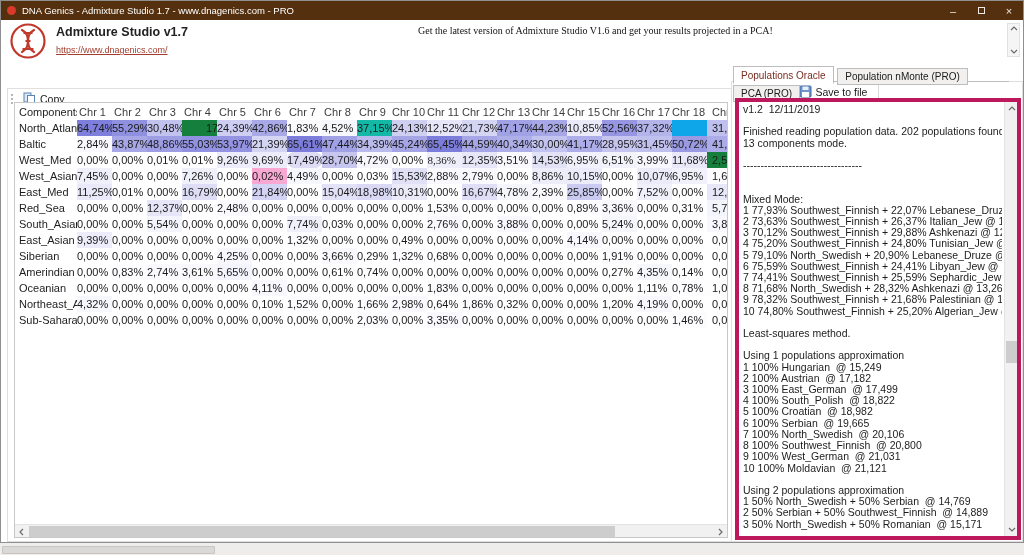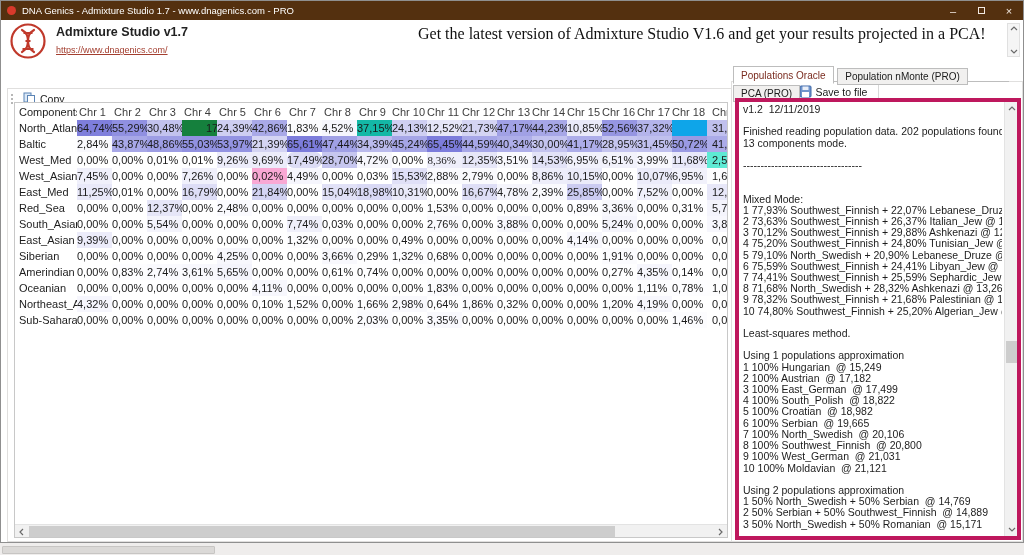--- a/index.html
+++ b/index.html
@@ -20,21 +20,21 @@
     font-size:9.5px;
   }
   .titlebar .app-dot { width:9px; height:9px; border-radius:50%; background:#d93a2b; margin:0 6px 0 6px; flex:0 0 auto; }
   .titlebar .t-title { flex:1 1 auto; white-space:nowrap; overflow:hidden; }
   .winctl { width:28px; height:19px; display:flex; align-items:center; justify-content:center; font-size:11px; color:#f2e9e2; }
   .winctl .maxbox { width:7px; height:7px; border:1px solid #f2e9e2; display:inline-block; }
   
   .logo { position:absolute; left:8px; top:21px; }
   .app-title { position:absolute; left:55px; top:24px; font-size:12.5px; font-weight:bold; color:#222; }
   .site-link { position:absolute; left:55px; top:44px; font-size:9px; color:#a33e2f; text-decoration:underline; }
-  .promo { position:absolute; left:417px; top:24px; font-family:"Liberation Serif", serif; font-size:16px; color:#111; }
+  .promo { position:absolute; left:417px; top:24px; font-family:"Liberation Serif", serif; font-size:10px; color:#111; }
   .mini-scroll {
     position:absolute; left:1006px; top:22px; width:13px; height:34px;
     background:#f5f5f5; border:1px solid #e0e0e0; display:flex; flex-direction:column; justify-content:space-between; align-items:center; padding:2px 0;
   }
   
   .tabstrip { position:absolute; font-size:10.5px; }
   .tabstrip .base { position:absolute; left:0; right:0; bottom:0; border-bottom:1px solid #bdbdbd; }
   .tab {
     display:inline-block; position:relative; border:1px solid #bdbdbd; background:#f1f0ef;
     padding:2px 7px 2px; margin-right:1px; top:1px; color:#1a1a1a; white-space:nowrap;
@@ -227,21 +227,21 @@
             <td style="background: rgb(246, 246, 252);">4,72%</td>
             <td>0,00%</td>
             <td style="background: rgb(238, 238, 250); font-family: Liberation Serif, serif;">8,36%</td>
             <td style="background: rgb(230, 230, 248);">12,35%</td>
             <td style="background: rgb(248, 248, 253);">3,51%</td>
             <td style="background: rgb(226, 226, 247);">14,53%</td>
             <td style="background: rgb(241, 241, 251);">6,95%</td>
             <td style="background: rgb(242, 242, 251);">6,51%</td>
             <td style="background: rgb(247, 247, 253);">3,99%</td>
             <td style="background: rgb(232, 232, 249);">11,68%</td>
-            <td class="c-part" style="background: #5eead4; margin-left: 6px;">2,5</td>
+            <td class="c-part" style="background: #15803d; margin-left: 6px;">2,5</td>
           </tr>
           <tr>
             <td class="c-label">West_Asian</td>
             <td style="background: rgb(240, 240, 251);">7,45%</td>
             <td>0,00%</td>
             <td>0,00%</td>
             <td style="background: rgb(240, 240, 251);">7,26%</td>
             <td>0,00%</td>
             <td style="background: #f9a8d4;">0,02%</td>
             <td style="background: rgb(246, 246, 253);">4,49%</td>

